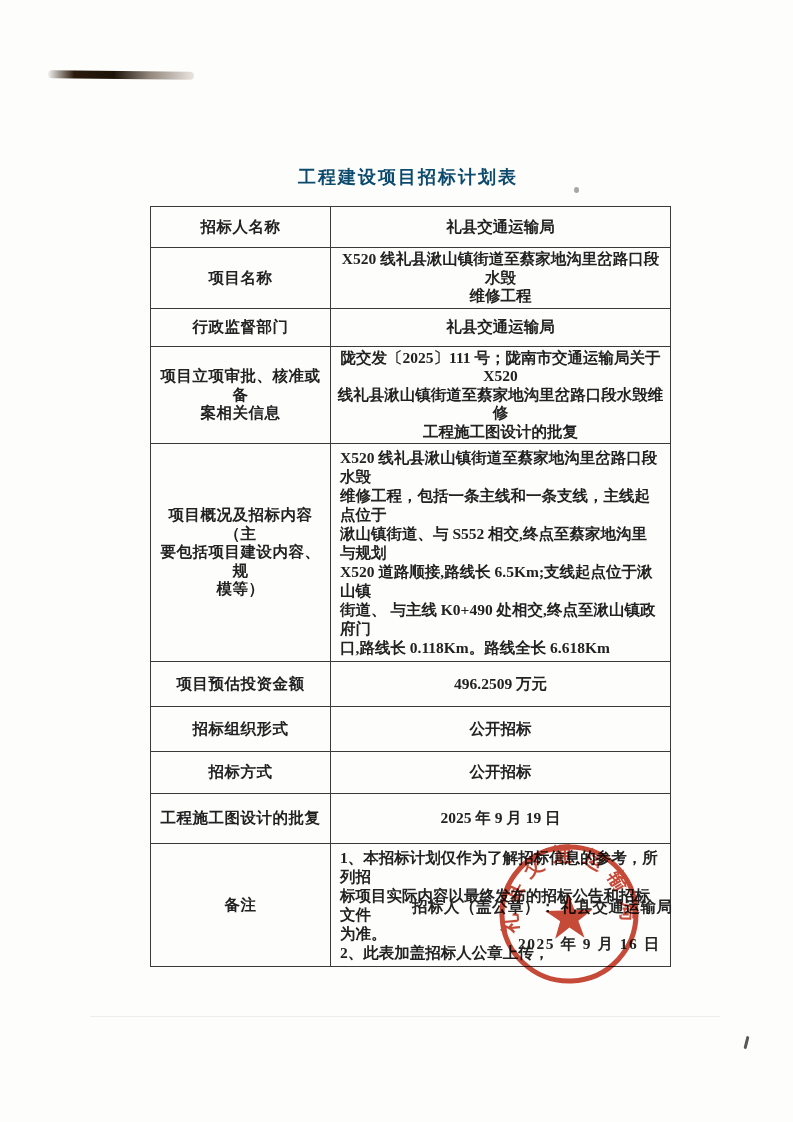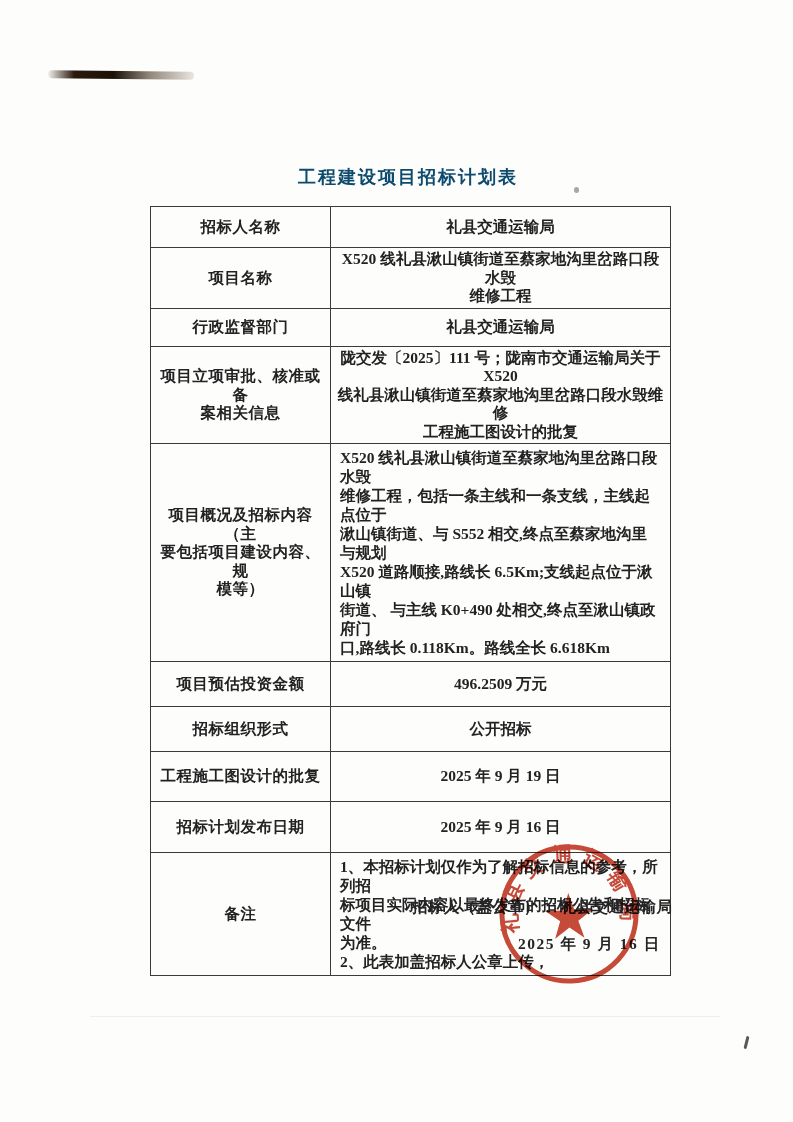--- a/index.html
+++ b/index.html
@@ -121,27 +121,27 @@
 口,路线长 0.118Km。路线全长 6.618Km</td>
       </tr>
       <tr class="r7">
         <td class="cell-label">项目预估投资金额</td>
         <td class="cell-value">496.2509 万元</td>
       </tr>
       <tr class="r8">
         <td class="cell-label">招标组织形式</td>
         <td class="cell-value">公开招标</td>
       </tr>
+      <tr class="r9">
+        <td class="cell-label">招标方式</td>
+        <td class="cell-value">公开招标</td>
+      </tr>
       <tr class="r10">
         <td class="cell-label">工程施工图设计的批复</td>
         <td class="cell-value">2025 年 9 月 19 日</td>
-      </tr>
-      <tr class="r11">
-        <td class="cell-label">招标计划发布日期</td>
-        <td class="cell-value">2025 年 9 月 16 日</td>
       </tr>
       <tr class="r12">
         <td class="cell-label">备注</td>
         <td class="cell-value left">1、本招标计划仅作为了解招标信息的参考，所列招
 标项目实际内容以最终发布的招标公告和招标文件
 为准。
 2、此表加盖招标人公章上传，</td>
       </tr>
     </tbody>
   </table>

